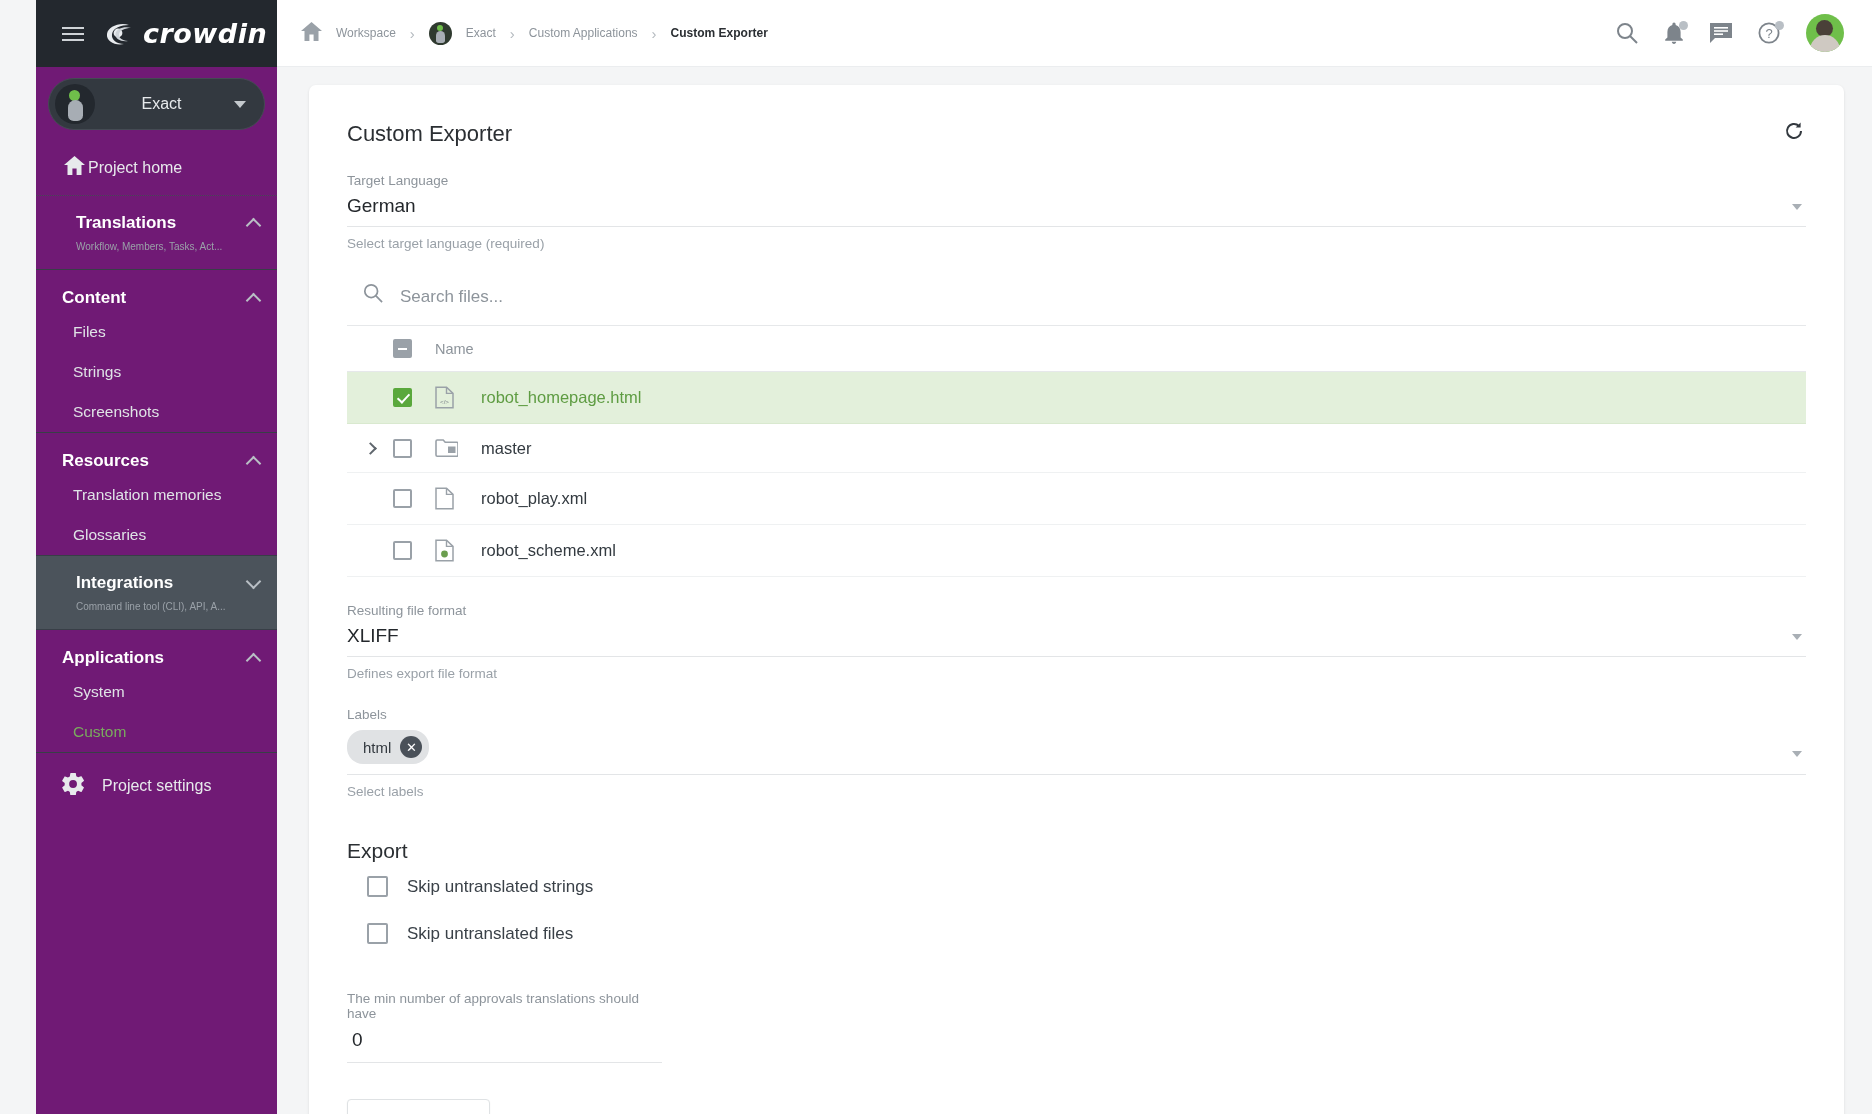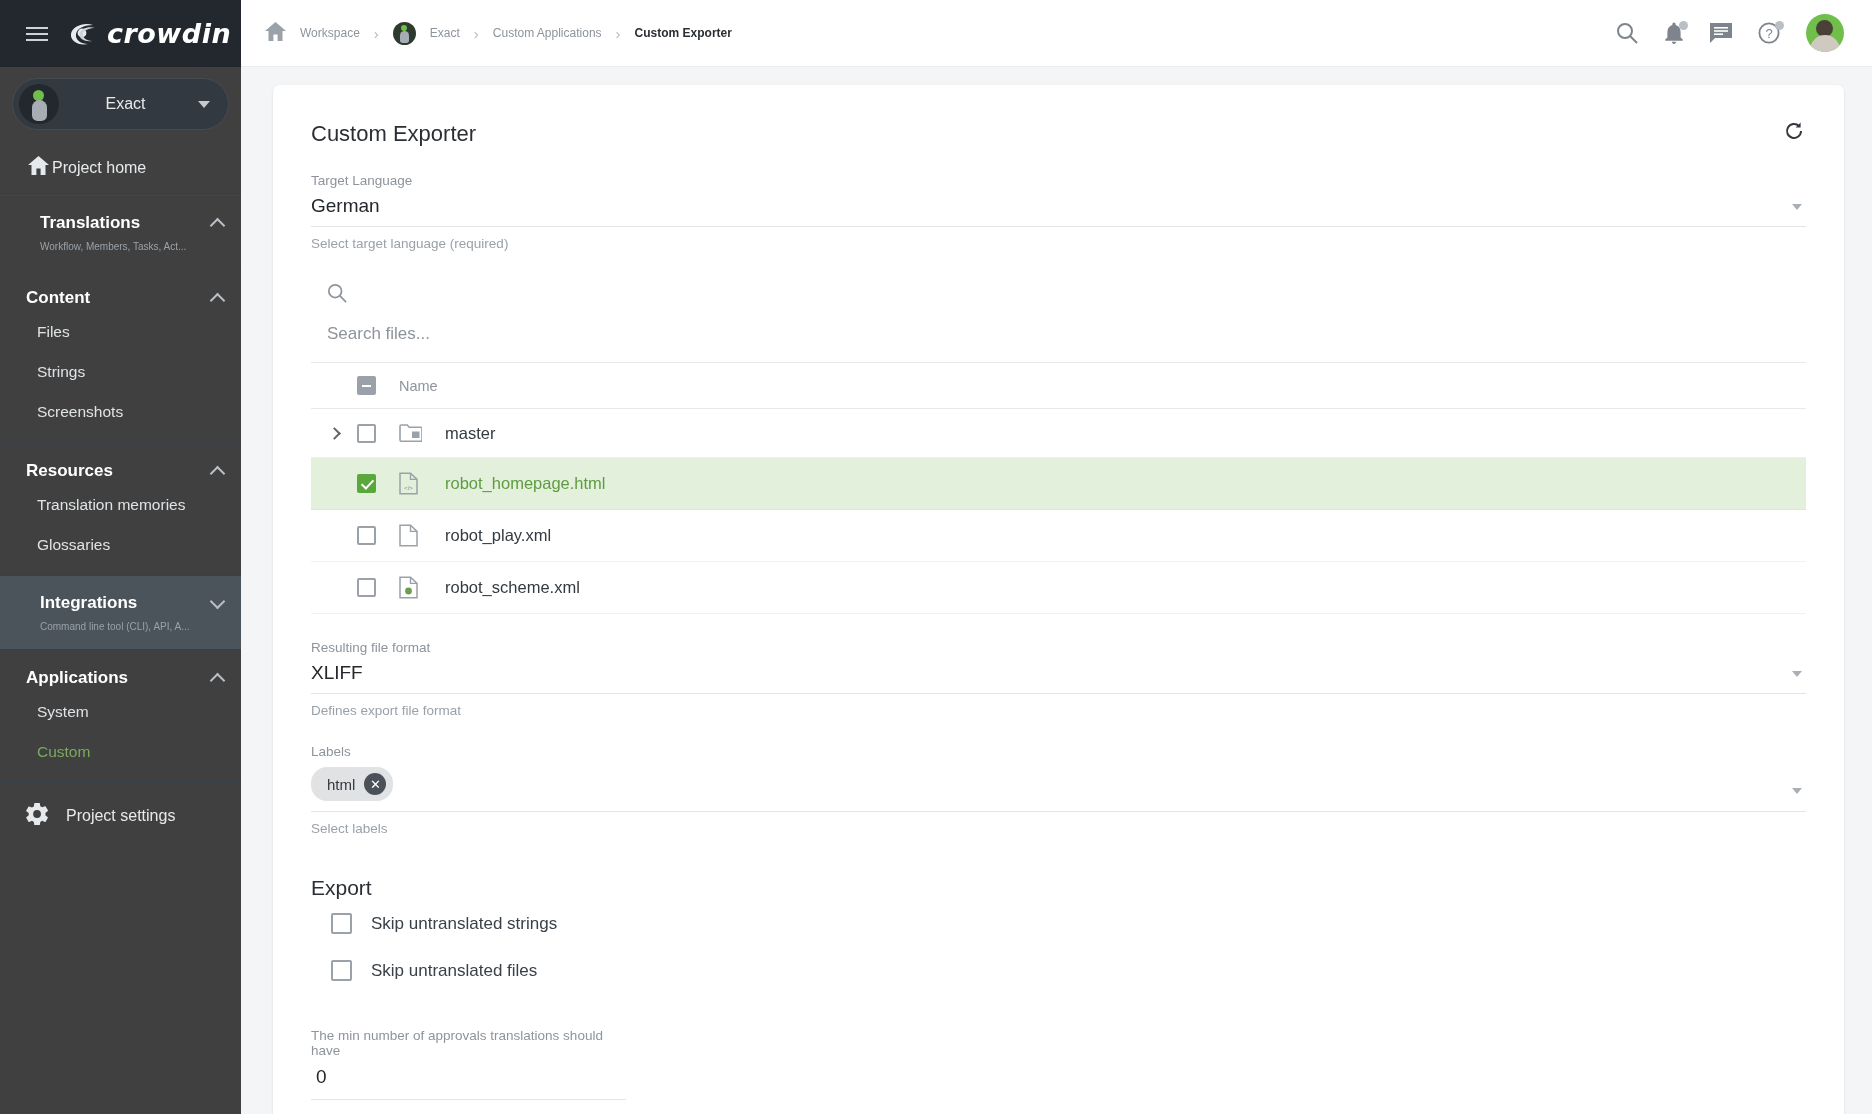--- a/index.html
+++ b/index.html
@@ -7,22 +7,22 @@
     width: 1872px; height: 1114px;
     font-family: "Liberation Sans", sans-serif;
     background: #f4f5f6;
     overflow: hidden;
   }
   .app { display: flex; width: 1872px; height: 1114px; }
 
   
   .sidebar {
     width: 241px; min-width: 241px; height: 1114px;
-    background: #404040;
-    display: flex; flex-direction: column;
+    background: #701a75;
+    display: flex; flex-direction: column; margin-left: 36px;
   }
   .sb-top {
     height: 67px; background: #23282e;
     display: flex; align-items: center; gap: 20px;
     padding-left: 26px;
   }
   .burger { display: flex; flex-direction: column; gap: 4px; cursor: pointer; }
   .burger i { display: block; width: 22px; height: 2px; background: #cfd3d7; }
   .brand { display: flex; align-items: center; gap: 7px; }
   .brand-mark { width: 32px; height: 26px; position: relative; }
@@ -57,21 +57,21 @@
 
   .sb-group { padding: 17px 0 17px 40px; border-bottom: 1px solid #383f47; cursor: pointer; }
   .sb-group.hl { background: #4b535b; }
   .sb-group-head { display: flex; align-items: center; justify-content: space-between; padding-right: 18px; }
   .sb-group-title { color: #fff; font-size: 17px; font-weight: bold; }
   .sb-group-sub { color: #9aa1a8; font-size: 10px; margin-top: 8px; white-space: nowrap; overflow: hidden; }
   .chev { width: 11px; height: 11px; border-left: 2px solid #b9bfc5; border-top: 2px solid #b9bfc5; }
   .chev.up { transform: rotate(45deg); margin-top: 4px; }
   .chev.down { transform: rotate(225deg); margin-top: -3px; }
 
-  .sb-sec { border-bottom: 1px solid #383f47; padding-bottom: 10px; }
+  .sb-sec { border-bottom: 1px solid #383f47; }
   .sb-sec-head { display: flex; align-items: center; justify-content: space-between; padding: 18px 18px 4px 26px; cursor: pointer; }
   .sb-sec-title { color: #fff; font-size: 17px; font-weight: bold; }
   .sb-item { padding: 11px 0 11px 37px; color: #dfe3e6; font-size: 15.5px; cursor: pointer; }
   .sb-item.active { color: #7aab5e; }
 
   .sb-settings { display: flex; align-items: center; gap: 18px; padding: 20px 0 20px 26px; cursor: pointer; }
   .sb-settings span { color: #e7eaec; font-size: 16px; }
 
   
   .main { flex: 1; height: 1114px; display: flex; flex-direction: column; background: #f4f5f6; }
@@ -105,22 +105,22 @@
   .flabel { color: #8d949b; font-size: 13.5px; }
   .fselect {
     display: flex; align-items: flex-end; justify-content: space-between;
     border-bottom: 1px solid #e3e5e7; padding: 7px 4px 9px 0; cursor: pointer;
   }
   .fvalue { font-size: 19px; color: #24282c; }
   .sel-caret { width: 0; height: 0; border-left: 5px solid transparent; border-right: 5px solid transparent; border-top: 6px solid #a9afb5; margin-bottom: 7px; }
   .fhint { color: #9aa1a8; font-size: 13.5px; margin-top: 9px; }
 
   .searchrow {
-    display: flex; align-items: flex-start; gap: 17px;
-    border-bottom: 1px solid #e6e8ea; padding: 18px 0 18px 16px; margin-top: 14px; flex-direction: column;
+    display: flex; align-items: flex-end; gap: 17px;
+    border-bottom: 1px solid #e6e8ea; padding: 18px 0 18px 16px; margin-top: 14px;
   }
   .searchrow input {
     border: none; outline: none; font-size: 17px; color: #5f666d;
     font-family: "Liberation Sans", sans-serif; width: 100%; background: transparent;
   }
   .searchrow input::placeholder { color: #8d949b; }
 
   .tbl-head {
     display: flex; align-items: center; gap: 0;
     border-bottom: 1px solid #e6e8ea; padding: 13px 0 13px 0;
@@ -365,49 +365,49 @@
 
         
         <div class="tbl-head">
           <span class="cell-exp"></span>
           <span class="cell-chk">
             <span class="chk indet"></span>
           </span>
           <span class="col-name">Name</span>
         </div>
 
-        <div class="frow">
-          <span class="cell-exp">
-              <span class="tree-chev"></span>
-            </span>
-          <span class="cell-chk">
-              <span class="chk"></span>
-            </span>
-          <span class="cell-ico">
-            <svg width="23" height="20" viewBox="0 0 23 20">
-              <path d="M1 3.2a1.2 1.2 0 0 1 1.2-1.2h6l2 2.2h11.6a1.2 1.2 0 0 1 1.2 1.2V17a1.2 1.2 0 0 1-1.2 1.2H2.2A1.2 1.2 0 0 1 1 17Z" fill="none" stroke="#9aa1a8" stroke-width="1.6"></path>
-              <rect x="13" y="8.5" width="7.5" height="6.5" fill="#9aa1a8"></rect>
-            </svg>
-          </span>
-          <span class="fname">master</span>
-        </div>
-
         <div class="frow sel">
           <span class="cell-exp"></span>
           <span class="cell-chk">
               <span class="chk on"></span>
             </span>
           <span class="cell-ico">
             <svg width="19" height="23" viewBox="0 0 19 23">
               <path d="M1 1.2h10.5L18 7.4V21.8H1Z" fill="none" stroke="#9aa1a8" stroke-width="1.5"></path>
               <path d="M11.5 1.2V7.4H18" fill="none" stroke="#9aa1a8" stroke-width="1.4"></path>
               <text x="9.5" y="18" font-size="6.2" text-anchor="middle" fill="#7d848b" font-family="Liberation Sans">&lt;/&gt;</text>
             </svg>
           </span>
           <span class="fname">robot_homepage.html</span>
+        </div>
+
+        <div class="frow">
+          <span class="cell-exp">
+              <span class="tree-chev"></span>
+            </span>
+          <span class="cell-chk">
+              <span class="chk"></span>
+            </span>
+          <span class="cell-ico">
+            <svg width="23" height="20" viewBox="0 0 23 20">
+              <path d="M1 3.2a1.2 1.2 0 0 1 1.2-1.2h6l2 2.2h11.6a1.2 1.2 0 0 1 1.2 1.2V17a1.2 1.2 0 0 1-1.2 1.2H2.2A1.2 1.2 0 0 1 1 17Z" fill="none" stroke="#9aa1a8" stroke-width="1.6"></path>
+              <rect x="13" y="8.5" width="7.5" height="6.5" fill="#9aa1a8"></rect>
+            </svg>
+          </span>
+          <span class="fname">master</span>
         </div>
 
         <div class="frow">
           <span class="cell-exp"></span>
           <span class="cell-chk">
               <span class="chk"></span>
             </span>
           <span class="cell-ico">
             <svg width="19" height="23" viewBox="0 0 19 23">
               <path d="M1 1.2h10.5L18 7.4V21.8H1Z" fill="none" stroke="#9aa1a8" stroke-width="1.5"></path>

